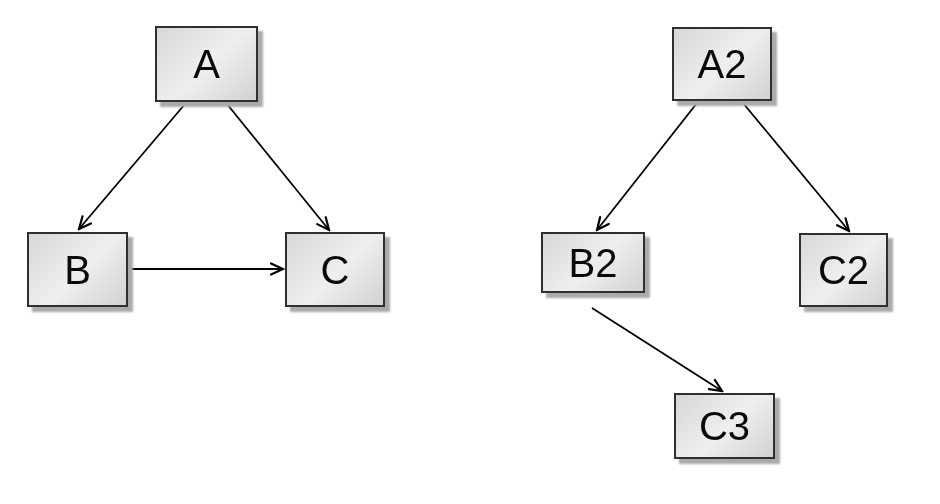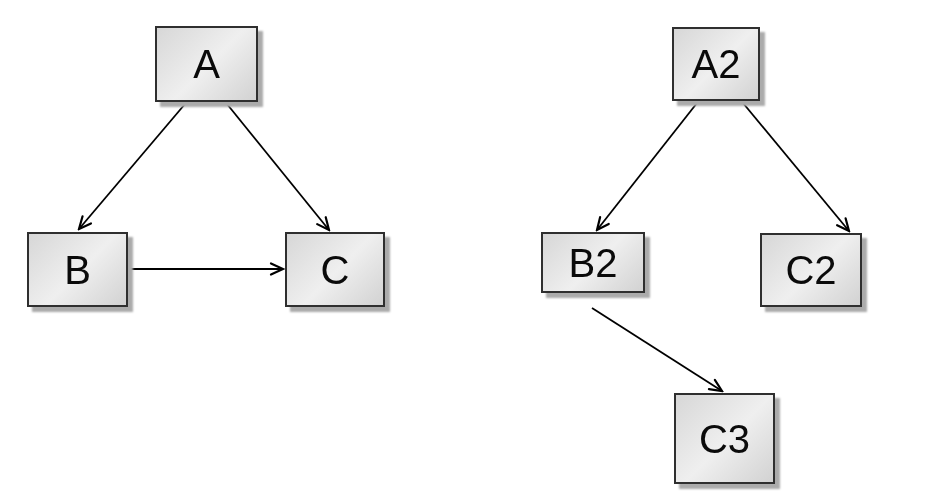--- a/index.html
+++ b/index.html
@@ -70,26 +70,26 @@
   <div id="nodes-group">
       <div class="node" style="left: 155px; top: 26px; width: 103px; height: 76px;">
         <span class="node-label">A</span>
       </div>
       <div class="node" style="left: 27px; top: 232px; width: 101px; height: 75px;">
         <span class="node-label">B</span>
       </div>
       <div class="node" style="left: 285px; top: 232px; width: 100px; height: 75px;">
         <span class="node-label">C</span>
       </div>
-      <div class="node" style="left: 672px; top: 27px; width: 88px; height: 74px;">
+      <div class="node" style="left: 672px; top: 27px; width: 100px; height: 74px;">
         <span class="node-label">A2</span>
       </div>
       <div class="node" style="left: 541px; top: 232px; width: 104px; height: 61px;">
         <span class="node-label">B2</span>
       </div>
-      <div class="node" style="left: 760px; top: 233px; width: 102px; height: 74px;">
+      <div class="node" style="left: 799px; top: 233px; width: 89px; height: 74px;">
         <span class="node-label">C2</span>
       </div>
-      <div class="node" style="left: 674px; top: 393px; width: 101px; height: 91px;">
+      <div class="node" style="left: 674px; top: 393px; width: 101px; height: 66px;">
         <span class="node-label">C3</span>
       </div>
     </div>
 </div>
 
 </body></html>

